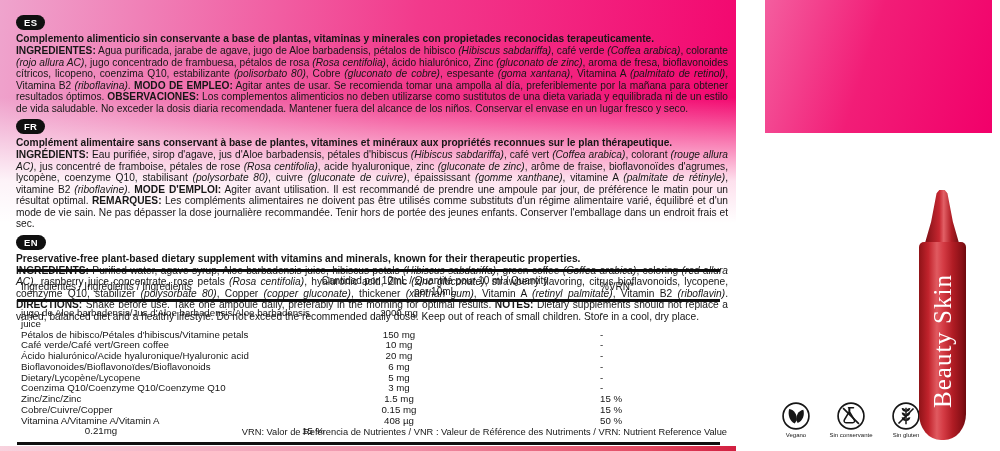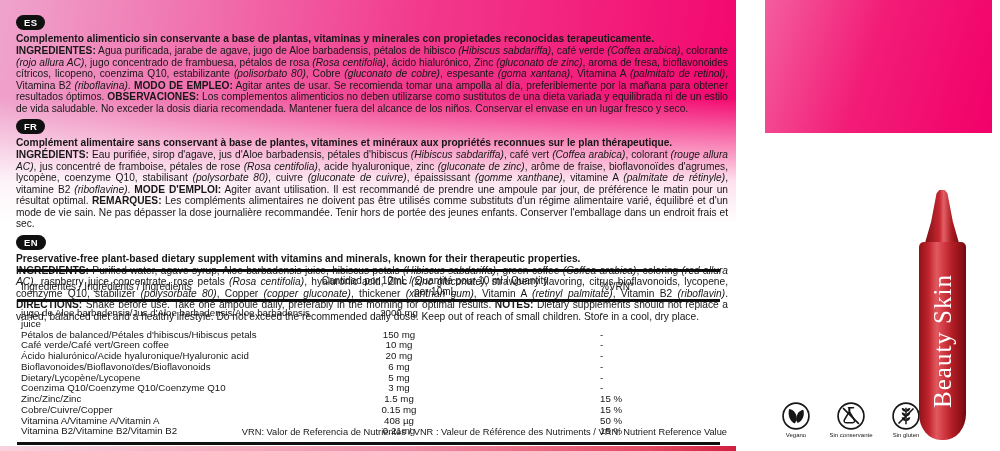--- a/index.html
+++ b/index.html
@@ -96,21 +96,21 @@
       <div class="c-vrn">%VRN*</div>
     </div>
     <div class="tbody">
     <div class="trow">
       <div class="c-name">jugo de Aloe barbadensis/Jus d'Aloe barbadensis/Aloe barbadensis juice</div>
       <div class="c-qty">2000 mg</div>
       <div class="c-vrn">-</div>
     </div>
 
     <div class="trow">
-      <div class="c-name">Pétalos de balanced/Pétales d'hibiscus/Hibiscus petals</div>
+      <div class="c-name">Pétalos de hibisco/Pétales d'hibiscus/Vitamine petals</div>
       <div class="c-qty">150 mg</div>
       <div class="c-vrn">-</div>
     </div>
 
     <div class="trow">
       <div class="c-name">Café verde/Café vert/Green coffee</div>
       <div class="c-qty">10 mg</div>
       <div class="c-vrn">-</div>
     </div>
 
@@ -150,21 +150,20 @@
       <div class="c-vrn">15 %</div>
     </div>
 
     <div class="trow">
       <div class="c-name">Vitamina A/Vitamine A/Vitamin A</div>
       <div class="c-qty">408 µg</div>
       <div class="c-vrn">50 %</div>
     </div>
 
     <div class="trow">
-      <div class="c-name">Vitamina B2/Vitamine B2/Vitamin B2</div>
       <div class="c-qty">0.21mg</div>
       <div class="c-vrn">15 %</div>
     </div>
   </div>
   </div>
 
   <div class="footnote">VRN: Valor de Referencia de Nutrientes / VNR : Valeur de Référence des Nutriments / VRN: Nutrient Reference Value</div>
 
   <div class="certs">
     <div class="cert">

